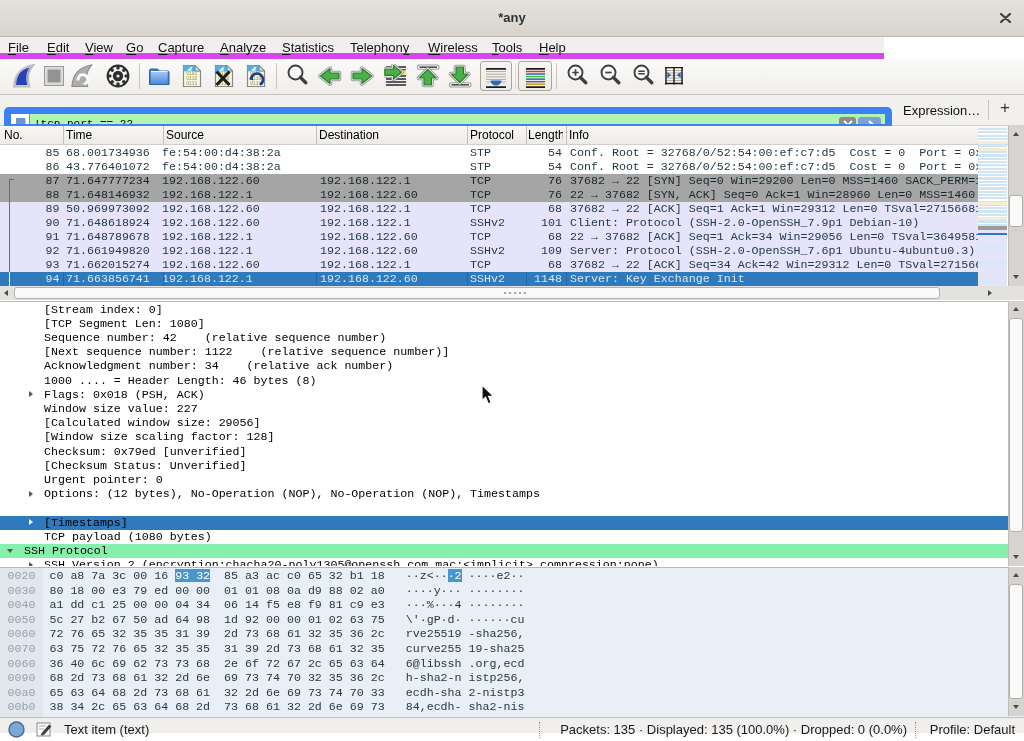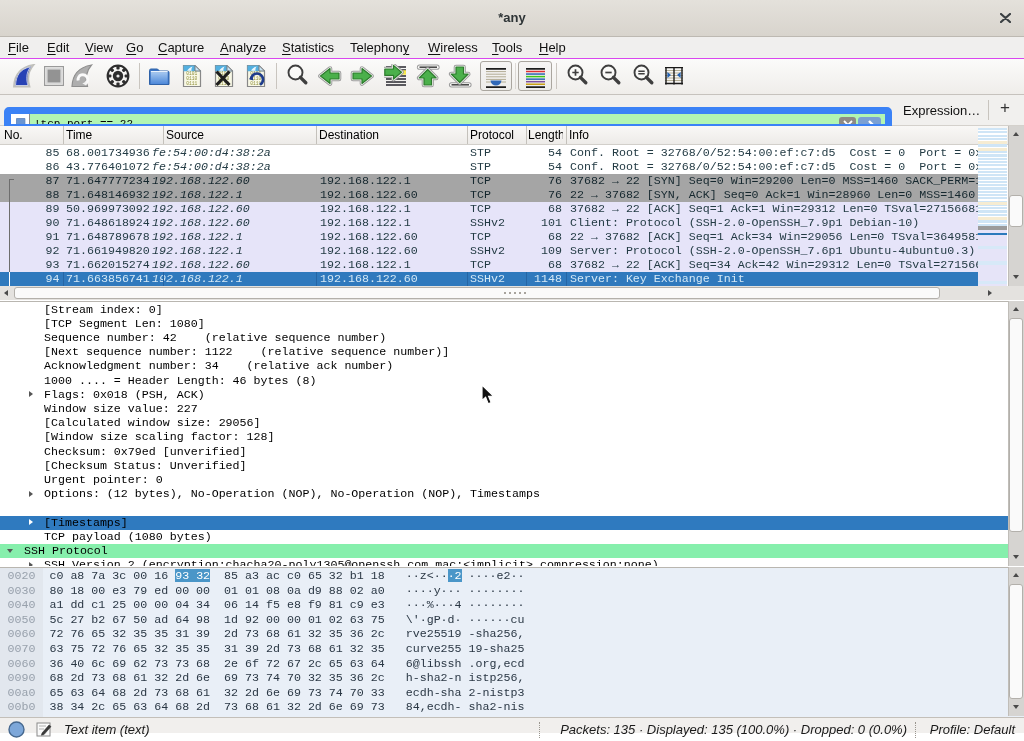--- a/index.html
+++ b/index.html
@@ -4,21 +4,21 @@
 <style>
 html,body{margin:0;padding:0;}
 #root{position:relative;width:1024px;height:741px;overflow:hidden;background:#fff;
   font-family:"Liberation Sans",sans-serif;}
 .abs{position:absolute;}
 
 #titlebar{left:0;top:0;width:1024px;height:37px;
   background:linear-gradient(#e4e1db,#d8d4cd);border-bottom:1px solid #bdb9b2;box-sizing:border-box;}
 #title{left:0;top:10px;width:1024px;text-align:center;font-size:13px;font-weight:bold;color:#2e3436;}
 
-#menubar{left:0;top:37px;width:1024px;height:22px;background:#f0efee;border-bottom:1px solid #d946ef;box-sizing:border-box;}
+#menubar{left:0;top:37px;width:884px;height:22px;background:#f0efee;border-bottom:6px solid #d946ef;box-sizing:border-box;}
 #menubar span{position:absolute;top:0;line-height:22px;font-size:13px;color:#111;}
 #menubar u{text-decoration:underline;text-underline-offset:2px;}
 
 #toolbar{left:0;top:59px;width:1024px;height:36px;
   background:linear-gradient(#fbfbfa,#efedea);border-bottom:1px solid #c6c2bd;box-sizing:border-box;}
 .tsep{position:absolute;top:4px;width:1px;height:26px;background:#c9c5bf;}
 .pressed{position:absolute;top:2px;height:30px;border:1px solid #aaa69f;border-radius:3px;
   background:linear-gradient(#f6f5f4,#edecea);box-sizing:border-box;}
 
 #filterbar{left:0;top:95px;width:1024px;height:31px;background:#f1f0ee;border-bottom:1px solid #d4d1cc;box-sizing:border-box;}
@@ -34,21 +34,21 @@
 #fplus{left:1000px;top:3px;font-size:17px;font-weight:300;color:#333;}
 
 #plheader{left:0;top:126px;width:1024px;height:19px;background:linear-gradient(#f9f8f6,#edebe8);
   border-bottom:1px solid #d2cfca;box-sizing:border-box;font-size:12px;color:#000;}
 #plheader span{position:absolute;top:2px;}
 .hsep{position:absolute;top:0;width:1px;height:18px;background:#c4c1bb;}
 #plrows{left:0;top:145.5px;width:1024px;height:141px;background:#fff;}
 .prow{position:absolute;left:0;width:978px;height:14px;overflow:hidden;font-family:"Liberation Mono",monospace;font-size:11.65px;line-height:14px;color:#233b44;white-space:pre;}
 .prow span{position:absolute;top:0;}
 .cno{left:0;width:59.5px;text-align:right;}
-.ct{left:66px;}.cs{left:152px;font-style:italic;}.cd{left:320px;}.cp{left:470px;}
+.ct{left:66px;}.cs{left:162px;}.cd{left:320px;}.cp{left:470px;}
 .cl{left:480px;width:82px;text-align:right;}
 .ci{left:570px;}
 .rw{background:#fff;}
 .rg{background:#a5a5a5;color:#15272e;}
 .rl{background:#e6e4f9;}
 .rs{background:#2f79bd;color:#d3e8f6;}
 .dsel{background:#2f7abf;color:#fff;}
 .dssh{background:#86efac;}
 
 .sbv{position:absolute;width:16px;background:#d6d4d1;border-left:1px solid #c0bdb8;box-sizing:border-box;}
@@ -60,21 +60,21 @@
   font-size:11.65px;line-height:14.2px;color:#000;white-space:pre;}
 .tri{position:absolute;width:0;height:0;border-top:3.5px solid transparent;border-bottom:3.5px solid transparent;border-left:4.5px solid #555;top:3.6px;}
 .trid{position:absolute;width:0;height:0;border-left:3.5px solid transparent;border-right:3.5px solid transparent;border-top:4.5px solid #555;top:5px;}
 
 #hexpane{left:0;top:567px;width:1024px;height:150px;background:#e9eff7;border-top:1px solid #b9b6b0;box-sizing:border-box;overflow:hidden;}
 #hexoffcol{left:0;top:0;width:43px;height:150px;background:#e2e7ee;}
 .hline{position:absolute;left:7.5px;font-family:"Liberation Mono",monospace;font-size:11.65px;line-height:14.6px;color:#2a3744;white-space:pre;}
 .hoff{color:#98a1ac;}
 .hsel{background:#4a96c8;color:#fff;}
 
-#statusbar{left:0;top:717px;width:1024px;height:16px;background:#f1efed;border-top:1px solid #c3bfb9;box-sizing:border-box;font-size:13px;color:#1a1a1a;font-style:italic;}
+#statusbar{left:0;top:717px;width:1024px;height:16px;background:#f1efed;border-top:1px solid #c3bfb9;box-sizing:border-box;font-size:13px;color:#1a1a1a;}
 </style>
 </head>
 <body>
 <div id="root">
   <div class="abs" id="titlebar"></div>
   <div class="abs" id="title">*any</div>
   <svg class="abs" style="left:1000px;top:13px" width="11" height="10">
     <path d="M1,1 L10,9 M10,1 L1,9" stroke="#3a3f42" stroke-width="2.2" stroke-linecap="round"></path>
   </svg>
 

